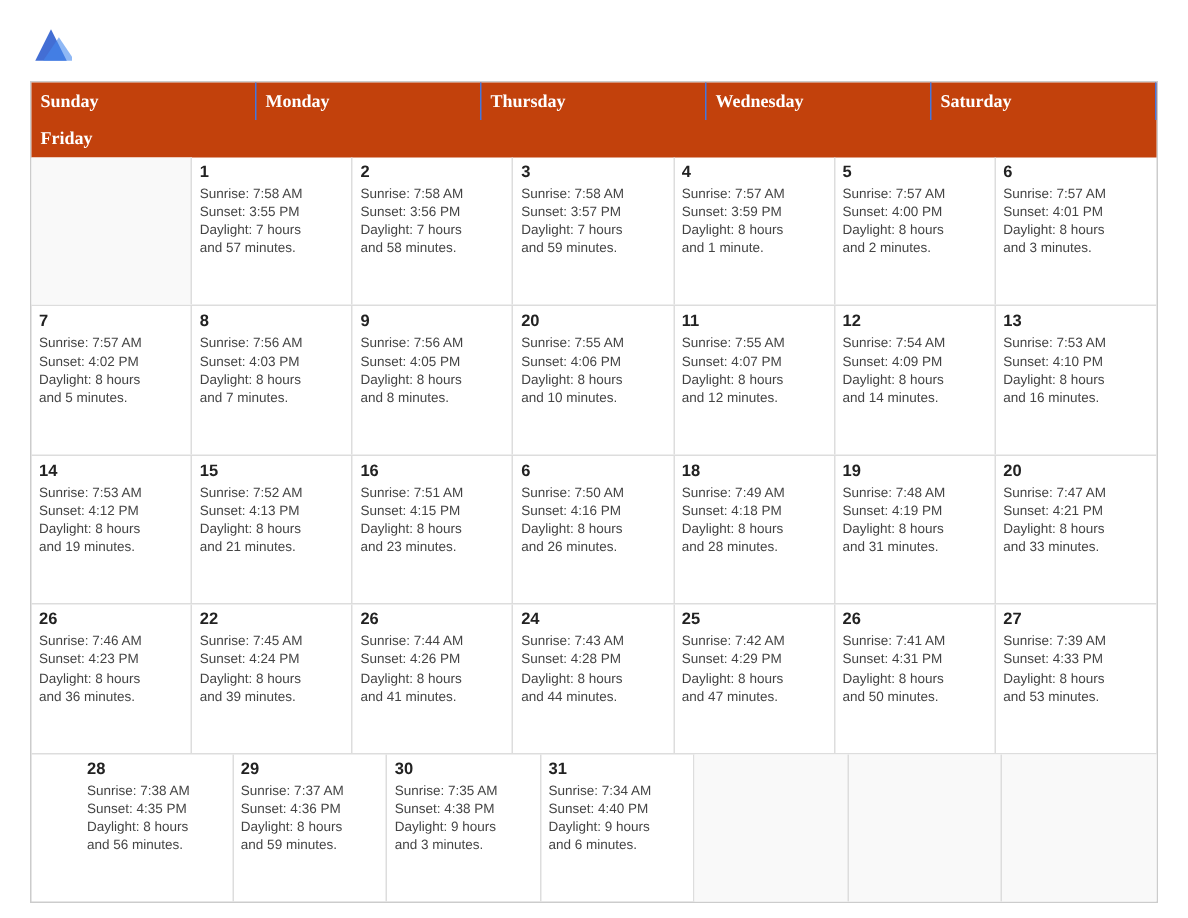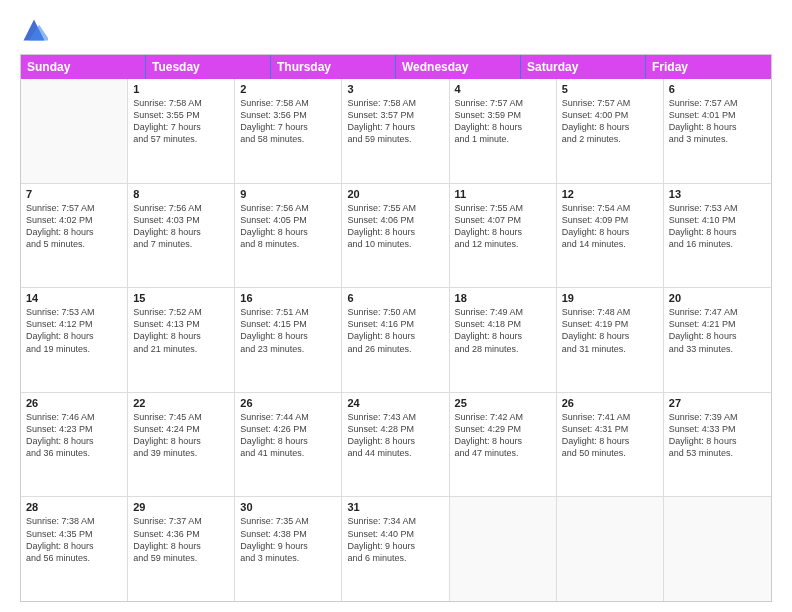--- a/index.html
+++ b/index.html
@@ -55,43 +55,44 @@
       color: #444;
     }
     .calendar {
       flex: 1;
       display: flex;
       flex-direction: column;
       border: 1px solid #ccc;
     }
     .cal-header {
       display: grid;
-      grid-template-columns: repeat(6, 1fr);
-      background: #d946ef;
+      grid-template-columns: repeat(5, 1fr);
+      background: #c2410c;
+      font-family: Liberation Serif, serif;
     }
     .cal-header-cell {
       color: #fff;
       font-size: 12px;
       font-weight: bold;
       padding: 5px 6px;
       border-right: 1px solid #4477dd;
     }
     .cal-header-cell:last-child { border-right: none; }
     .cal-body {
       flex: 1;
       display: flex;
       flex-direction: column;
     }
     .cal-week {
       display: grid;
       grid-template-columns: repeat(7, 1fr);
       flex: 1;
       border-bottom: 1px solid #ddd;
     }
-    .cal-week:last-child { border-bottom: none; }
+    .cal-week:last-child { border-bottom: none; margin-left: 32px; }
     .cal-cell {
       border-right: 1px solid #ddd;
       padding: 4px 5px;
       font-size: 9.5px;
       color: #333;
       min-height: 0;
       overflow: hidden;
       display: flex;
       flex-direction: column;
     }
@@ -126,21 +127,21 @@
     </div>
     <div class="title-block">
       <div class="month-title"></div>
       <div class="location"></div>
     </div>
   </div>
 
   <div class="calendar">
     <div class="cal-header" id="cal-header">
         <div class="cal-header-cell">Sunday</div>
-        <div class="cal-header-cell">Tuesday</div>
+        <div class="cal-header-cell">Monday</div>
         <div class="cal-header-cell">Thursday</div>
         <div class="cal-header-cell">Wednesday</div>
         <div class="cal-header-cell">Saturday</div>
         <div class="cal-header-cell">Friday</div>
       </div>
     <div class="cal-body" id="cal-body">
         <div class="cal-week">
           <div class="cal-cell empty"></div>
           <div class="cal-cell">
             <div class="day-num">1</div>

